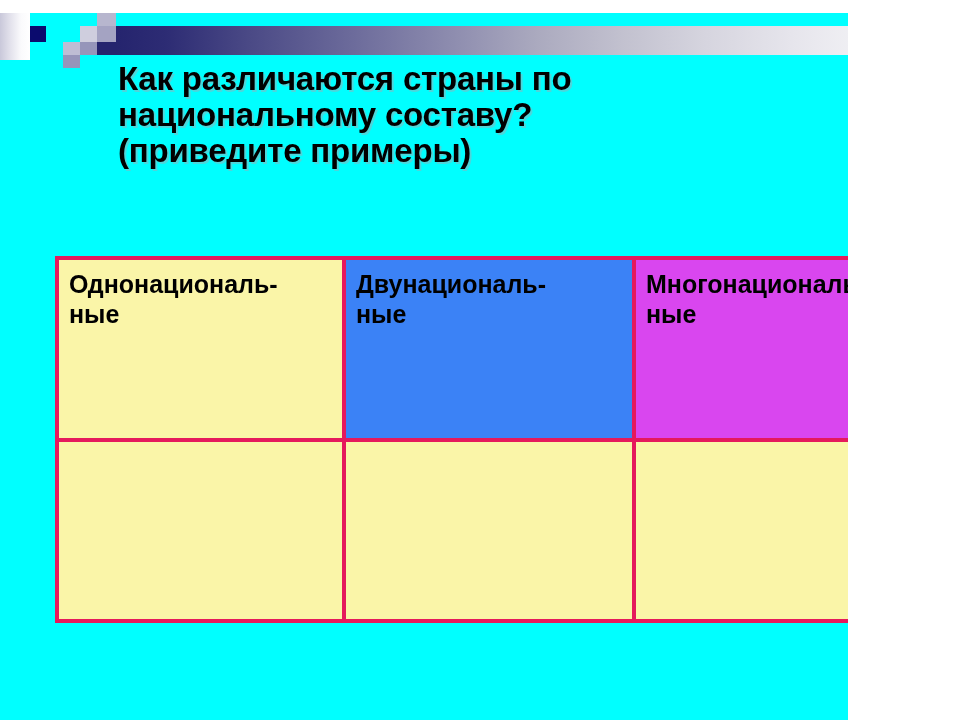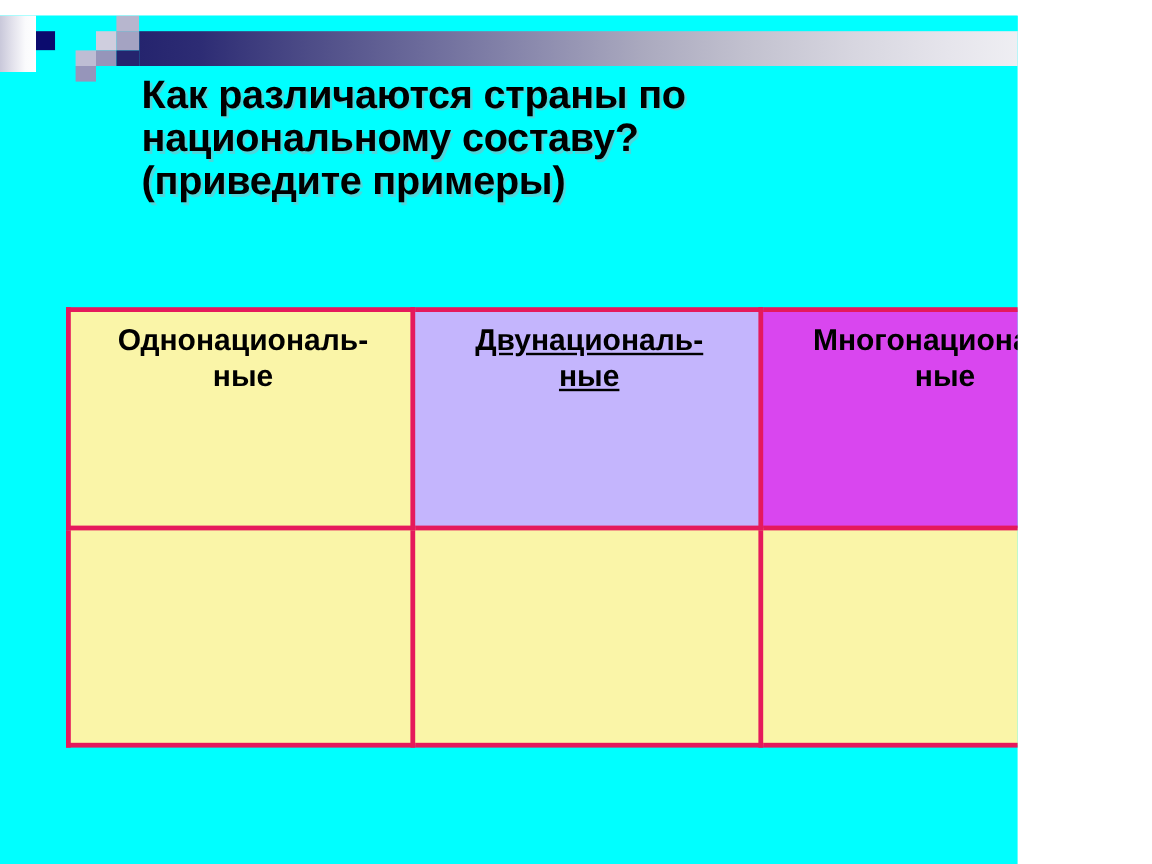--- a/index.html
+++ b/index.html
@@ -91,21 +91,20 @@
   table.slide-table td {
     background: #FAF5A8;
     border: 4px solid #E5195C;
     vertical-align: top;
     padding: 9px 6px 6px 10px;
     font-size: 25px;
     font-weight: bold;
     line-height: 30px;
     color: #000000;
     white-space: pre-line;
-    text-align: center;
   }
 
   table.slide-table tr.header-row td { height: 163px; }
   table.slide-table tr.body-row td   { height: 162px; }
 
   col.c1 { width: 287px; }
   col.c2 { width: 290px; }
   col.c3 { width: 303px; }
 </style>
 </head>
@@ -146,21 +145,21 @@
     <table class="slide-table">
       <colgroup>
         <col class="c1">
           <col class="c2">
           <col class="c3">
       </colgroup>
       <tbody>
         <tr class="header-row">
           <td style="background: rgb(250, 245, 168); border-color: rgb(229, 25, 92);">Однонациональ-
 ные</td>
-          <td style="background: #c4b5fd; border-color: rgb(229, 25, 92); text-decoration: underline;">Двунациональ-
+          <td style="background: #3b82f6; border-color: rgb(229, 25, 92);">Двунациональ-
 ные</td>
           <td style="background: #d946ef; border-color: rgb(229, 25, 92);">Многонациональ-
 ные</td>
         </tr>
         <tr class="body-row">
           <td style="background: rgb(250, 245, 168); border-color: rgb(229, 25, 92);"></td>
           <td style="background: rgb(250, 245, 168); border-color: rgb(229, 25, 92);"></td>
           <td style="background: rgb(250, 245, 168); border-color: rgb(229, 25, 92);"></td>
         </tr>
       </tbody>

